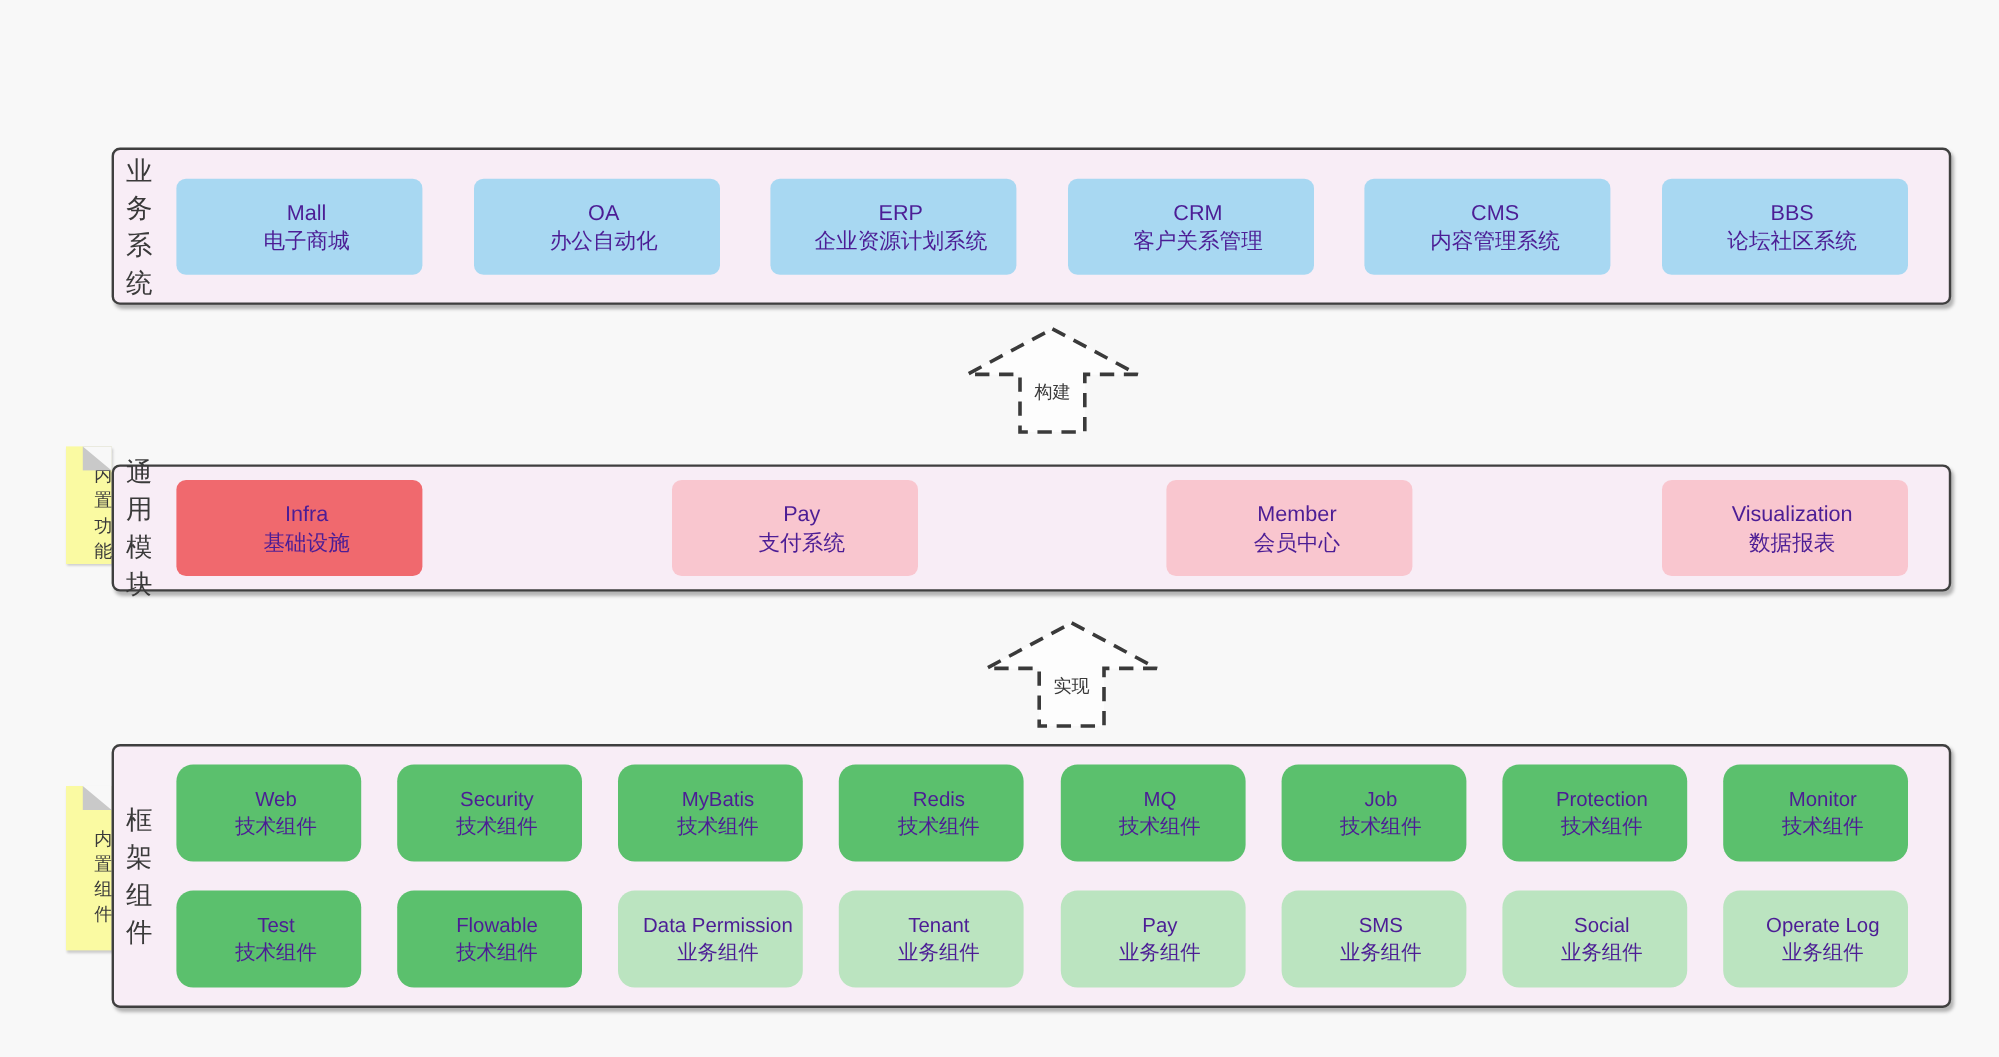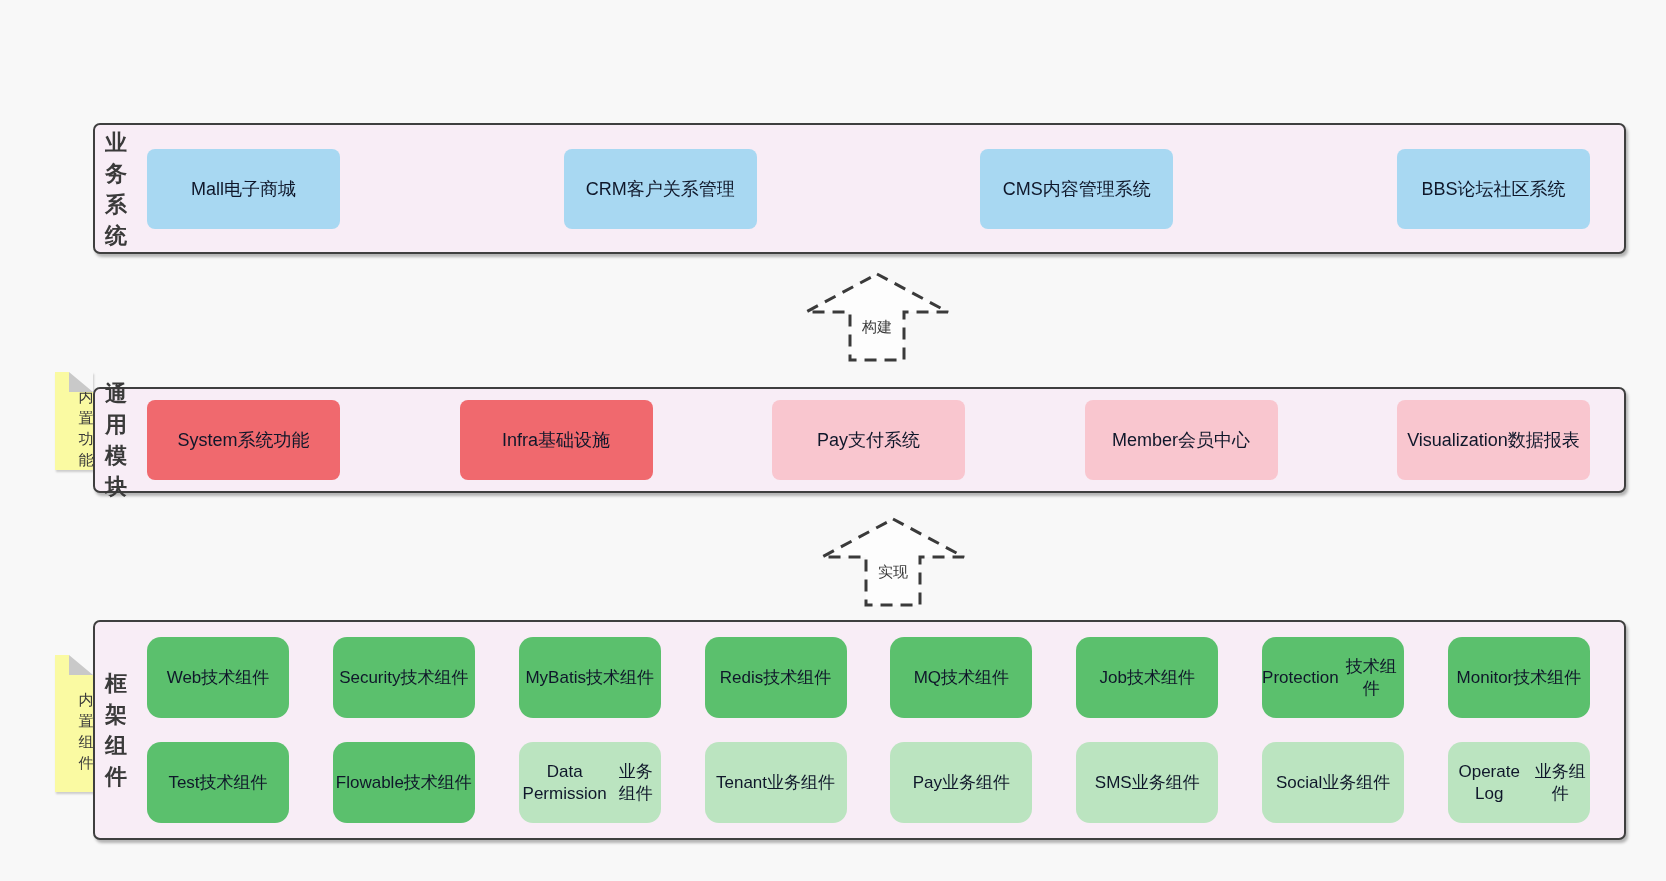--- a/index.html
+++ b/index.html
@@ -13,34 +13,34 @@
     box-shadow:2px 3px 3px rgba(0,0,0,0.28);
     z-index:2;
   }
   .layer-1{top:123px;height:131px;}
   .layer-2{top:387px;height:106px;}
   .layer-3{top:620px;height:220px;}
 
   .vlabel{
     position:absolute;left:8px;top:50%;transform:translateY(-50%);
     width:26px;font-size:22px;line-height:31px;text-align:center;
-    color:#3a3a3a;word-break:break-all;font-weight:bold;
+    color:#3a3a3a;word-break:break-all;
   }
 
   .rows{
     position:absolute;left:52px;right:34px;top:0;bottom:0;
     display:flex;flex-direction:column;justify-content:center;gap:24px;
   }
   .row{display:flex;justify-content:space-between;}
 
   
   .box{
     width:193px;height:80px;border-radius:8px;
-    display:flex;flex-direction:row;align-items:center;justify-content:center;
-    text-align:center;font-size:18px;line-height:24px;color:#0f172a;
+    display:flex;flex-direction:column;align-items:center;justify-content:center;
+    text-align:center;font-size:18px;line-height:24px;color:#4c1d95;padding-left:12px;
   }
   .box.small{width:142px;height:81px;font-size:17px;line-height:22px;border-radius:14px;}
   .blue{background:#a8d8f2;}
   .red{background:#f0696e;}
   .pink{background:#f9c6cf;}
   .green{background:#5bc06d;}
   .green-light{background:#bbe4c0;}
 
   
   .sticky{
@@ -85,20 +85,28 @@
 
   <section class="layer layer-1">
     <div class="vlabel">业务系统</div>
     <div class="rows">
       <div class="row">
         <div class="box blue">
           <span>Mall</span>
           <span>电子商城</span>
         </div>
         <div class="box blue">
+          <span>OA</span>
+          <span>办公自动化</span>
+        </div>
+        <div class="box blue">
+          <span>ERP</span>
+          <span>企业资源计划系统</span>
+        </div>
+        <div class="box blue">
           <span>CRM</span>
           <span>客户关系管理</span>
         </div>
         <div class="box blue">
           <span>CMS</span>
           <span>内容管理系统</span>
         </div>
         <div class="box blue">
           <span>BBS</span>
           <span>论坛社区系统</span>
@@ -110,24 +118,20 @@
   <svg class="arrow arrow-1" width="146" height="90" viewBox="0 0 146 90">
     <path d="M73 2 L144 40 L100 40 L100 88 L46 88 L46 40 L2 40 Z"></path>
     <text x="73" y="60" text-anchor="middle">构建</text>
   </svg>
 
   <section class="layer layer-2">
     <div class="vlabel">通用模块</div>
     <div class="rows">
       <div class="row">
         <div class="box red">
-          <span>System</span>
-          <span>系统功能</span>
-        </div>
-        <div class="box red">
           <span>Infra</span>
           <span>基础设施</span>
         </div>
         <div class="box pink">
           <span>Pay</span>
           <span>支付系统</span>
         </div>
         <div class="box pink">
           <span>Member</span>
           <span>会员中心</span>

